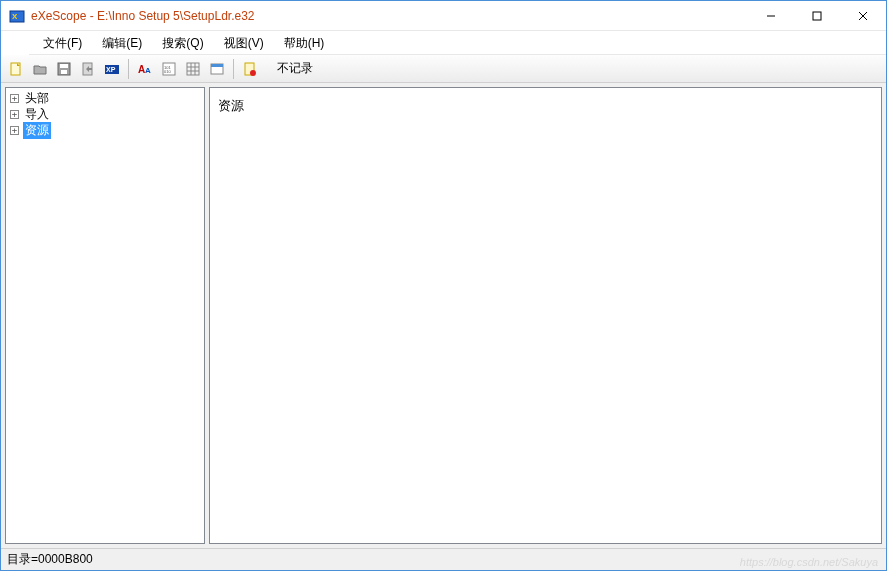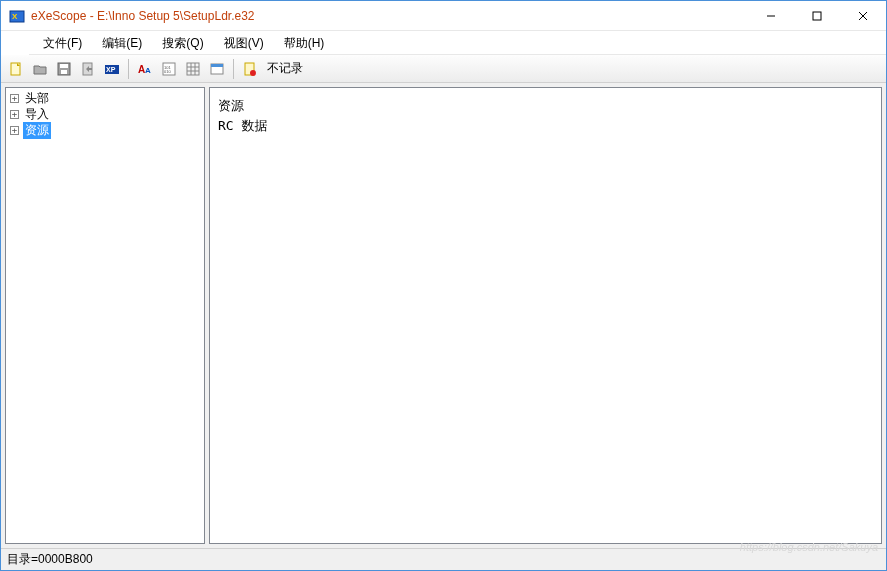--- a/index.html
+++ b/index.html
@@ -8,31 +8,31 @@
 .titlebar { height: 30px; display: flex; align-items: center; background: #fff; border-bottom: 1px solid #e8e8e8; }
 .titlebar .icon { width: 16px; height: 16px; margin: 0 6px 0 8px; }
 .titlebar .title { flex: 1; font-size: 12px; color: #c2410c; }
 .winbtns { display: flex; height: 100%; }
 .winbtn { width: 46px; height: 100%; display: flex; align-items: center; justify-content: center; cursor: pointer; }
 .menubar { height: 24px; display: flex; align-items: flex-end; padding: 0 4px; background: #fff; border-bottom: 1px solid #e8e8e8; margin-left: 28px; }
 .menuitem { padding: 2px 10px; font-size: 12px; cursor: pointer; }
 .toolbar { height: 28px; display: flex; align-items: center; padding: 0 4px; background: linear-gradient(#fdfdfd,#ececec); border-bottom: 1px solid #d0d0d0; gap: 2px; }
 .tbtn { width: 22px; height: 22px; display: flex; align-items: center; justify-content: center; cursor: pointer; border: 1px solid transparent; }
 .tsep { width: 1px; height: 20px; background: #c0c0c0; margin: 0 3px; }
-.toolbar .tlabel { margin-left: 2px; font-size: 12px; cursor: pointer; text-align: center; }
+.toolbar .tlabel { margin-left: 12px; font-size: 12px; cursor: pointer; text-align: center; }
 .body { flex: 1; display: flex; padding: 4px; gap: 4px; background: #f0f0f0; min-height: 0; }
 .tree { width: 200px; border: 1px solid #828790; background: #fff; overflow: auto; padding: 2px; }
 .tnode { display: flex; align-items: center; height: 16px; padding-left: 2px; cursor: pointer; font-size: 12px; }
 .tplus { width: 9px; height: 9px; border: 1px solid #888; display: flex; align-items: center; justify-content: center; margin-right: 4px; font-size: 9px; line-height: 1; font-family: monospace; color: #555; background: #fff; }
 .tlabel { padding: 0 2px; }
 .tlabel.selected { background: #3399ff; color: #fff; }
 .content { flex: 1; border: 1px solid #828790; background: #fff; overflow: auto; padding: 8px 8px; }
 .cline { font-family: "SimSun", monospace; font-size: 13px; line-height: 20px; color: #000; }
 .statusbar { height: 22px; border-top: 1px solid #d0d0d0; display: flex; align-items: center; padding: 0 6px; background: #f0f0f0; font-size: 12px; position: relative; }
-.watermark { position: absolute; right: 8px; bottom: 17px; color: #d8d8d8; font-size: 11px; font-style: italic; }
+.watermark { position: absolute; right: 8px; bottom: 2px; color: #d8d8d8; font-size: 11px; font-style: italic; }
 </style>
 </head>
 <body>
 
 <div class="window">
 
   <div class="titlebar">
     <span class="icon">
       <svg width="16" height="16" viewBox="0 0 16 16">
         <rect x="1" y="3" width="14" height="11" fill="#2a6fd6" stroke="#0a3a8a"></rect>
@@ -148,21 +148,20 @@
           <span class="tplus">+</span>
           <span class="tlabel">导入</span>
         </div>
         <div class="tnode">
           <span class="tplus">+</span>
           <span class="tlabel selected">资源</span>
         </div>
       </div>
     <div class="content" id="content">
         <div class="cline">资源</div>
-        <div class="cline">RC 数据</div>
       </div>
   </div>
 
   <div class="statusbar">
     <span>目录=0000B800</span>
     <span class="watermark">https://blog.csdn.net/Sakuya</span>
   </div>
 
 </div>
 

